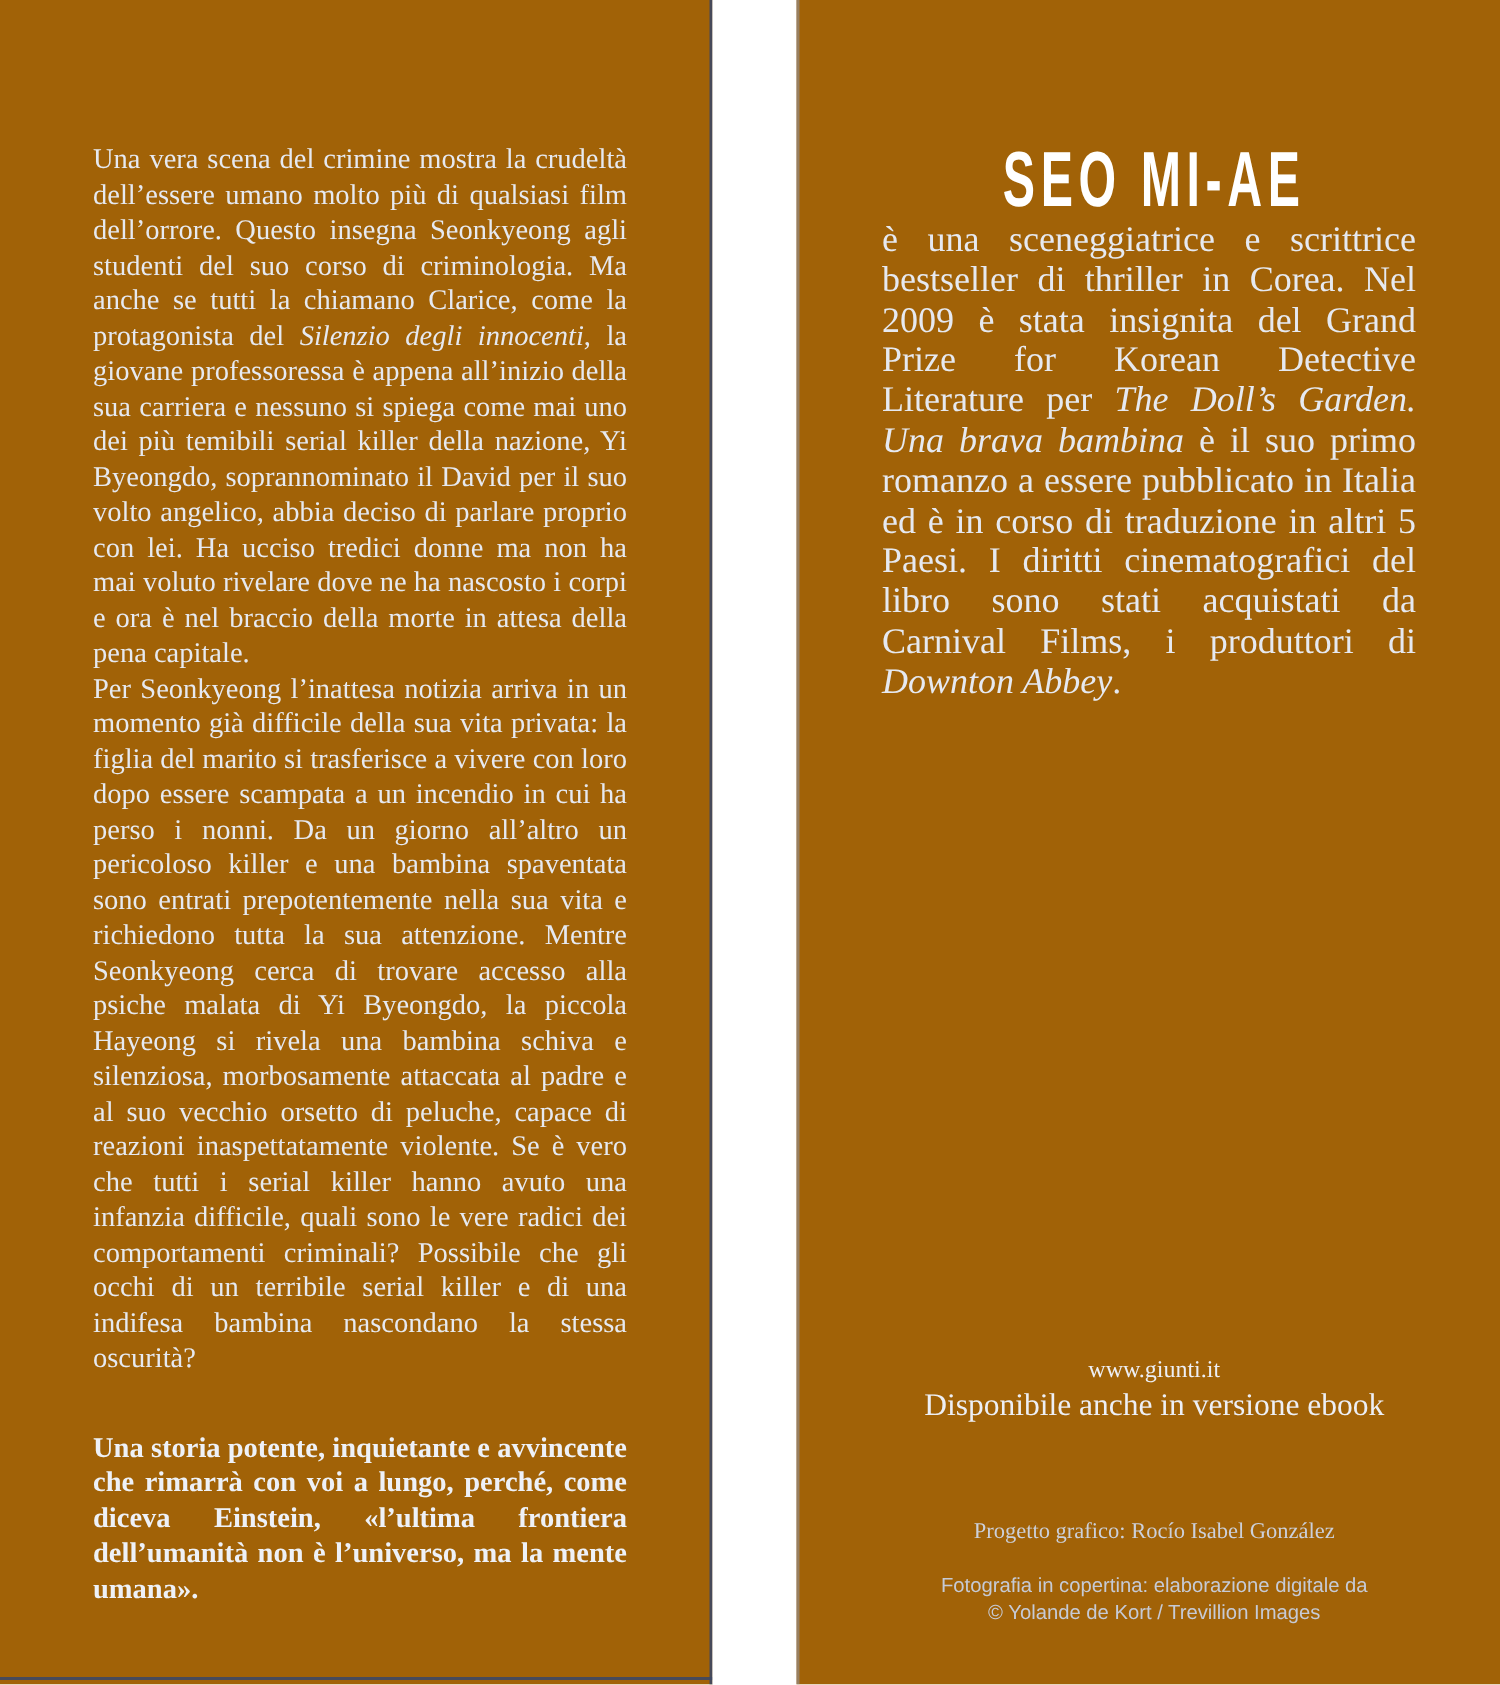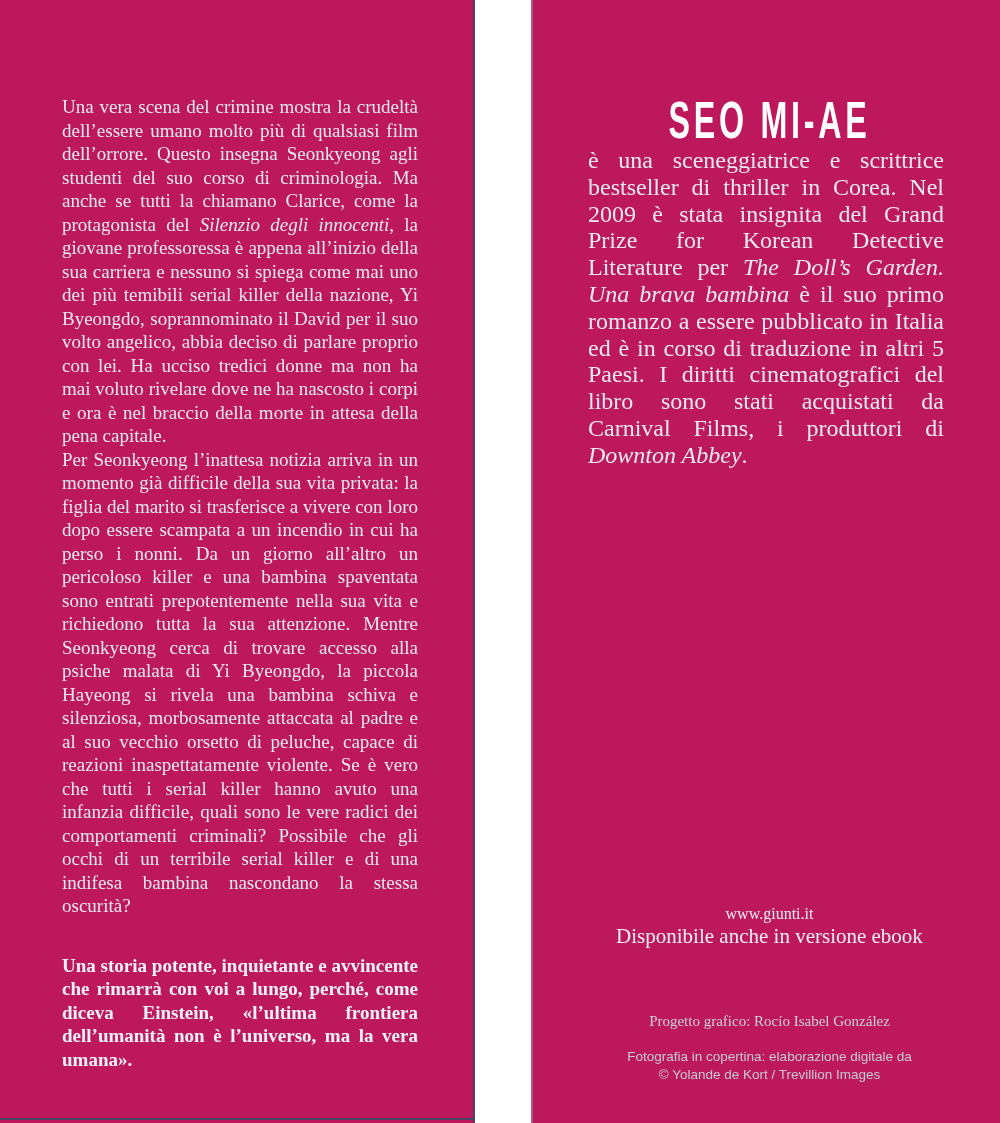--- a/index.html
+++ b/index.html
@@ -5,21 +5,21 @@
   html, body { margin: 0; padding: 0; }
   body {
     width: 1000px; height: 1123px;
     position: relative;
     background: #ffffff;
     font-family: "Liberation Serif", "DejaVu Serif", serif;
     overflow: hidden;
   }
   .panel {
     position: absolute; top: 0; height: 1123px;
-    background: #be185d;
+    background: #a16207;
   }
   .panel-left  { left: 0;     width: 475px; }
   .panel-right { left: 531px; width: 477px; }
 
   
   .edge-right-highlight {
     position: absolute; top: 0; right: 0; width: 2px; height: 100%;
     background: #3d4864; opacity: .9;
   }
   .edge-bottom-highlight {
@@ -86,21 +86,21 @@
   }
   i { font-style: italic; }
 </style>
 </head>
 <body>
 
 <div class="panel panel-left">
   <div class="synopsis">
     <p><span>Una vera scena del crimine mostra la crudeltà dell’essere umano molto più di qualsiasi film dell’orrore. Questo insegna Seonkyeong agli studenti del suo corso di criminologia. Ma anche se tutti la chiamano Clarice, come la protagonista del </span><i>Silenzio degli innocenti</i><span>, la giovane professoressa è appena all’inizio della sua carriera e nessuno si spiega come mai uno dei più temibili serial killer della nazione, Yi Byeongdo, soprannominato il David per il suo volto angelico, abbia deciso di parlare proprio con lei. Ha ucciso tredici donne ma non ha mai voluto rivelare dove ne ha nascosto i corpi e ora è nel braccio della morte in attesa della pena capitale.</span></p>
     <p><span>Per Seonkyeong l’inattesa notizia arriva in un momento già difficile della sua vita privata: la figlia del marito si trasferisce a vivere con loro dopo essere scampata a un incendio in cui ha perso i nonni. Da un giorno all’altro un pericoloso killer e una bambina spaventata sono entrati prepotentemente nella sua vita e richiedono tutta la sua attenzione. Mentre Seonkyeong cerca di trovare accesso alla psiche malata di Yi Byeongdo, la piccola Hayeong si rivela una bambina schiva e silenziosa, morbosamente attaccata al padre e al suo vecchio orsetto di peluche, capace di reazioni inaspettatamente violente. Se è vero che tutti i serial killer hanno avuto una infanzia difficile, quali sono le vere radici dei comportamenti criminali? Possibile che gli occhi di un terribile serial killer e di una indifesa bambina nascondano la stessa oscurità?</span></p>
-    <p class="closing"><span>Una storia potente, inquietante e avvincente che rimarrà con voi a lungo, perché, come diceva Einstein, «l’ultima frontiera dell’umanità non è l’universo, ma la vera umana».</span></p>
+    <p class="closing"><span>Una storia potente, inquietante e avvincente che rimarrà con voi a lungo, perché, come diceva Einstein, «l’ultima frontiera dell’umanità non è l’universo, ma la mente umana».</span></p>
   </div>
   <div class="edge-right-highlight"></div>
   <div class="edge-bottom-highlight"></div>
 </div>
 
 <div style="position:absolute; left:475px; top:0; width:56px; height:1123px; background:#ffffff;"></div>
 
 <div class="panel panel-right">
   <div class="author-name">SEO MI-AE</div>
 

